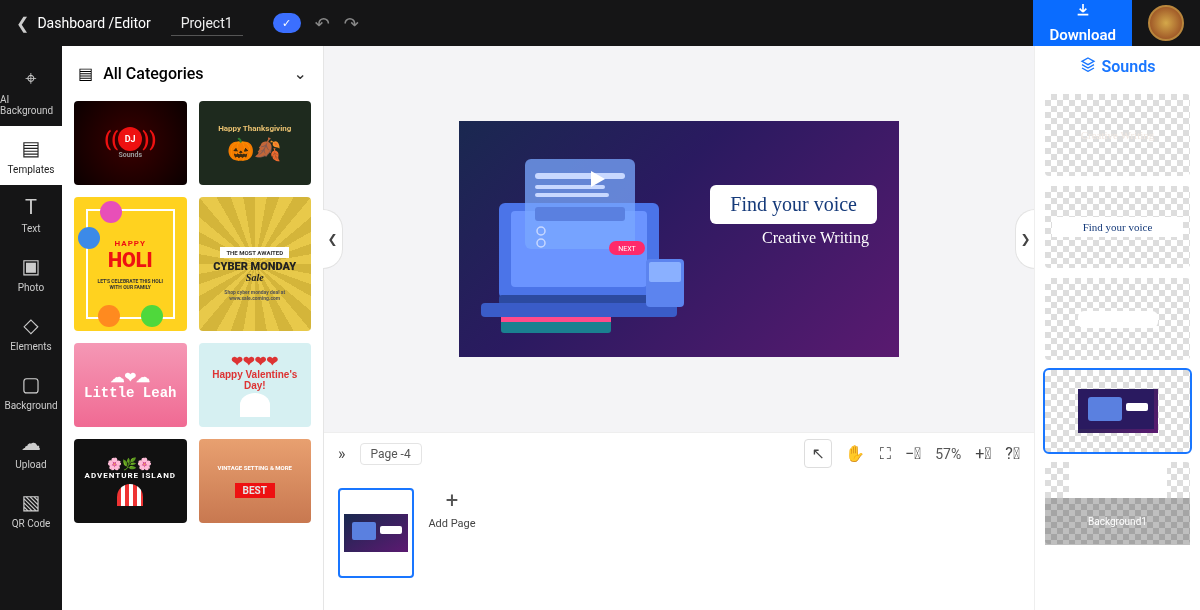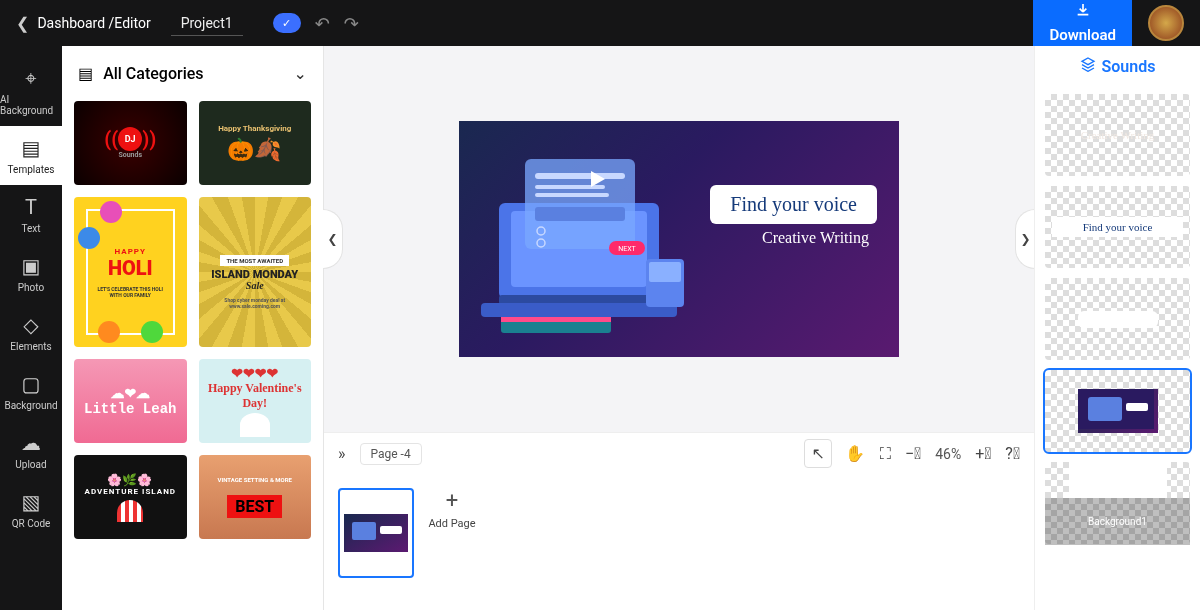--- a/index.html
+++ b/index.html
@@ -25,21 +25,21 @@
 .rail .item .ic { font-size:20px; }
 
 
 .tpanel { position:absolute; left:62px; top:46px; bottom:0; width:262px; background:#fff; border-right:1px solid #e5e5e5; padding:12px; overflow-y:auto; }
 .tpanel .search { background:#f2f3f5; border-radius:6px; padding:8px 12px; display:flex; align-items:center; gap:8px; color:#888; margin-bottom:14px; }
 .tpanel .search input { border:none; background:transparent; outline:none; width:100%; font-size:14px; }
 .tpanel .cats { display:flex; align-items:center; gap:10px; padding:6px 4px; font-size:16px; font-weight:500; margin-bottom:12px; }
 .tpanel .cats .chev { margin-left:auto; color:#333; }
 .tpanel .grid { display:grid; grid-template-columns:1fr 1fr; gap:12px; }
 .tpanel .thumb { width:100%; height:84px; border-radius:4px; display:flex; flex-direction:column; align-items:center; justify-content:center; color:#fff; font-size:11px; font-weight:700; text-align:center; padding:4px; }
-.tpanel .thumb.t2, .tpanel .thumb.t3, .tpanel .thumb.t4 { height:150px; }
+.tpanel .thumb.t2, .tpanel .thumb.t3, .tpanel .thumb.t4 { height:134px; }
 
 
 .center { position:absolute; left:324px; right:166px; top:46px; bottom:0; display:flex; flex-direction:column; }
 .canvaswrap { flex:1; background:#f4f4f6; display:flex; align-items:center; justify-content:center; position:relative; }
 .canvas { width:440px; height:236px; background:linear-gradient(135deg,#1a2850 0%,#2a1a60 40%,#5a1a70 100%); position:relative; overflow:hidden; }
 .canvas .whitebox { position:absolute; right:22px; top:64px; background:#fff; border-radius:6px; padding:8px 20px; }
 .canvas .whitebox .v1 { color:#153a7a; font-family:'Times New Roman',serif; font-size:20px; font-weight:500; }
 .canvas .sub { position:absolute; right:30px; top:108px; color:#fff; font-family:'Times New Roman',serif; font-size:16px; }
 .canvas .laptop { position:absolute; left:12px; top:10px; width:230px; height:215px; }
 .canvas .laptop svg { width:100%; height:100%; }
@@ -161,41 +161,41 @@
       <div style="position:absolute;top:4px;left:26px;width:22px;height:22px;border-radius:50%;background:#e84fb8"></div>
       <div style="position:absolute;top:30px;left:4px;width:22px;height:22px;border-radius:50%;background:#3c8ae8"></div>
       <div style="position:absolute;bottom:4px;right:24px;width:22px;height:22px;border-radius:50%;background:#4fd83c"></div>
       <div style="position:absolute;bottom:4px;left:24px;width:22px;height:22px;border-radius:50%;background:#ff8a1f"></div>
       <span style="color:#e11;font-size:8px;letter-spacing:1px">HAPPY</span>
       <span style="color:#e11;font-size:20px;font-weight:900">HOLI</span>
       <span style="font-size:5px;color:#333;margin-top:6px">LET'S CELEBRATE THIS HOLI<br>WITH OUR FAMILY</span>
     </div>
     <div class="thumb t4" style="background:repeating-conic-gradient(from 0deg,#e8c94a 0 10deg,#d4b53a 10deg 20deg);">
       <div style="background:#fff;padding:2px 6px;font-size:6px;color:#333;margin-top:20px">THE MOST AWAITED</div>
-      <span style="color:#222;font-size:11px;font-weight:900;line-height:1;margin-top:3px">ISLAND MONDAY</span>
+      <span style="color:#222;font-size:11px;font-weight:900;line-height:1;margin-top:3px">CYBER MONDAY</span>
       <span style="color:#222;font-style:italic;font-size:10px;font-family:cursive">Sale</span>
       <span style="font-size:5px;color:#555;text-align:center;margin-top:6px">Shop cyber monday deal at<br>www.sale.coming.com</span>
     </div>
     <div class="thumb" style="background:linear-gradient(#f598b5,#f06a93);">
       <div style="font-size:14px;">☁❤☁</div>
       <span style="font-family:Liberation Mono, monospace;font-size:14px;color:#fff">Little Leah</span>
     </div>
     <div class="thumb" style="background:#d6f0f2;color:#d33;">
       <div style="font-size:14px">❤❤❤❤</div>
-      <span style="font-size:12px;font-family:Liberation Serif, serif">Happy Valentine's Day!</span>
+      <span style="font-size:10px;font-family:Liberation Sans, sans-serif">Happy Valentine's Day!</span>
       <div style="width:30px;height:24px;background:#fff;border-radius:50% 50% 0 0;margin-top:2px"></div>
     </div>
     <div class="thumb" style="background:#111;">
       <div style="font-size:12px">🌸🌿🌸</div>
       <span style="font-size:8px;letter-spacing:1px">ADVENTURE ISLAND</span>
       <div style="width:26px;height:22px;background:repeating-linear-gradient(90deg,#e33 0 4px,#fff 4px 8px);border-radius:13px 13px 0 0;margin-top:4px"></div>
     </div>
     <div class="thumb" style="background:linear-gradient(#e8a070,#c87850);">
       <span style="font-size:6px;color:#fff">VINTAGE SETTING &amp; MORE</span>
-      <span style="background:#e11;color:#000000;padding:2px 8px;font-size:16px;margin-top:12px">BEST</span>
+      <span style="background:#e11;color:#e5e5e5;padding:2px 8px;font-size:10px;margin-top:12px">BEST</span>
     </div>
   </div>
 </div>
 
 <div class="center">
   <div class="canvaswrap">
     <div class="collapse left">❮</div>
     <div class="collapse right">❯</div>
     <div class="canvas">
       <div class="laptop">
@@ -228,21 +228,21 @@
   </div>
 
   <div class="bottombar">
     <span class="ic">»</span>
     <span style="border:1px solid #e4e4e4;padding:3px 10px;border-radius:4px;font-size:12px">Page -4</span>
     <div class="spacer2"></div>
     <span class="ic" style="border:1px solid #ddd;padding:4px 6px;border-radius:4px">↖</span>
     <span class="ic">✋</span>
     <span class="ic">⛶</span>
     <span class="ic">−⃝</span>
-    <span>46%</span>
+    <span>57%</span>
     <span class="ic">+⃝</span>
     <span class="ic">?⃝</span>
   </div>
 
   <div class="pages">
     <div class="pg">
       <div class="mini">
         <svg width="60" height="34" viewBox="0 0 60 34">
             <rect width="60" height="34" fill="url(#g)"></rect>
             <defs>

